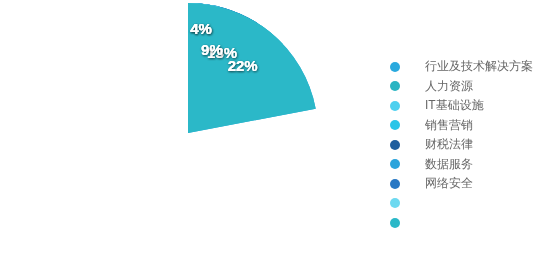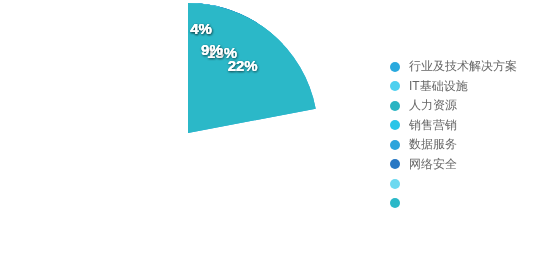--- a/index.html
+++ b/index.html
@@ -47,20 +47,21 @@
   #legend {
     position: absolute;
     left: 390px;
     top: 57px;
     width: 158px;
   }
   .legend-item {
     display: flex;
     align-items: center;
     height: 19.5px;
+    gap: 16px;
   }
   .legend-swatch {
     width: 10px;
     height: 10px;
     border-radius: 50%;
     flex: 0 0 auto;
     margin-right: 9px;
   }
   .legend-label {
     font-family: "Liberation Sans", "DejaVu Sans", sans-serif;
@@ -106,30 +107,34 @@
         </g>
     </svg>
   </div>
 
   <div id="legend">
       <div class="legend-item">
         <span class="legend-swatch" style="background: rgb(41, 169, 222);"></span>
         <span class="legend-label">行业及技术解决方案</span>
       </div>
       <div class="legend-item">
+        <span class="legend-swatch" style="background: rgb(42, 180, 194);"></span>
+        <span class="legend-label">人力资源</span>
+      </div>
+      <div class="legend-item">
         <span class="legend-swatch" style="background: rgb(77, 208, 239);"></span>
         <span class="legend-label">IT基础设施</span>
       </div>
       <div class="legend-item">
-        <span class="legend-swatch" style="background: rgb(42, 180, 194);"></span>
-        <span class="legend-label">人力资源</span>
+        <span class="legend-swatch" style="background: rgb(41, 197, 232);"></span>
+        <span class="legend-label">销售营销</span>
       </div>
       <div class="legend-item">
-        <span class="legend-swatch" style="background: rgb(41, 197, 232);"></span>
-        <span class="legend-label">销售营销</span>
+        <span class="legend-swatch" style="background: rgb(31, 94, 158);"></span>
+        <span class="legend-label">财税法律</span>
       </div>
       <div class="legend-item">
         <span class="legend-swatch" style="background: rgb(43, 164, 220);"></span>
         <span class="legend-label">数据服务</span>
       </div>
       <div class="legend-item">
         <span class="legend-swatch" style="background: rgb(40, 120, 196);"></span>
         <span class="legend-label">网络安全</span>
       </div>
       <div class="legend-item">

